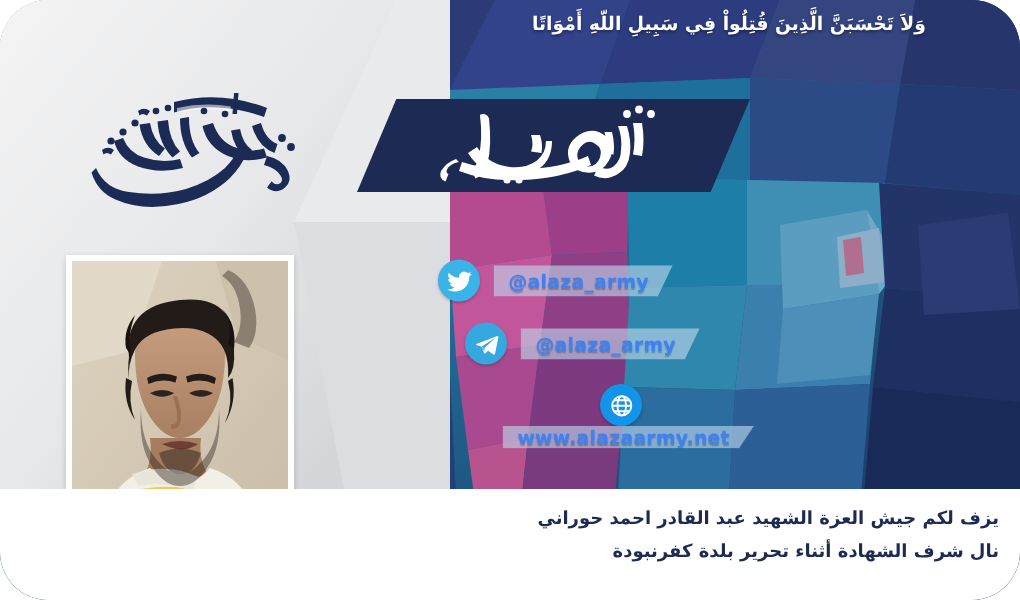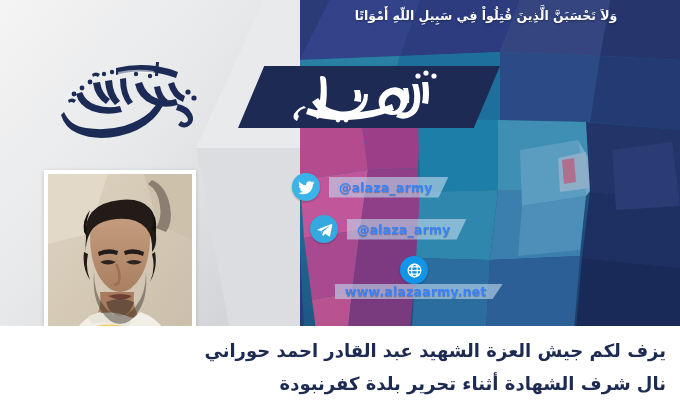--- a/index.html
+++ b/index.html
@@ -3,20 +3,21 @@
 <meta charset="utf-8">
 <style>
   html,body{margin:0;padding:0;background:#ffffff;}
   body{font-family:"DejaVu Sans","Liberation Sans",sans-serif;}
 
   #poster{
     position:relative;
     width:680px;height:400px;
     overflow:hidden;
     background:#1b2a5e;
+    border-radius:32px;
   }
 
   
   .bg-svg{position:absolute;inset:0;width:680px;height:400px;display:block;}
 
   
   .left-panel{position:absolute;inset:0;width:680px;height:400px;}
 
   
   .verse{
@@ -127,21 +128,21 @@
     background:#ffffff;
     z-index:7;
   }
   .footer-text{
     position:absolute;
     right:14px;top:8px;
     width:420px;
     text-align:right;
     direction:rtl;
     color:#1d2b52;
-    font-size:18px;
+    font-size:12px;
     font-weight:bold;
     line-height:1.85;
   }
   .footer-text div{white-space:nowrap;}
 </style>
 </head>
 <body>
 
 <div id="poster">
 

